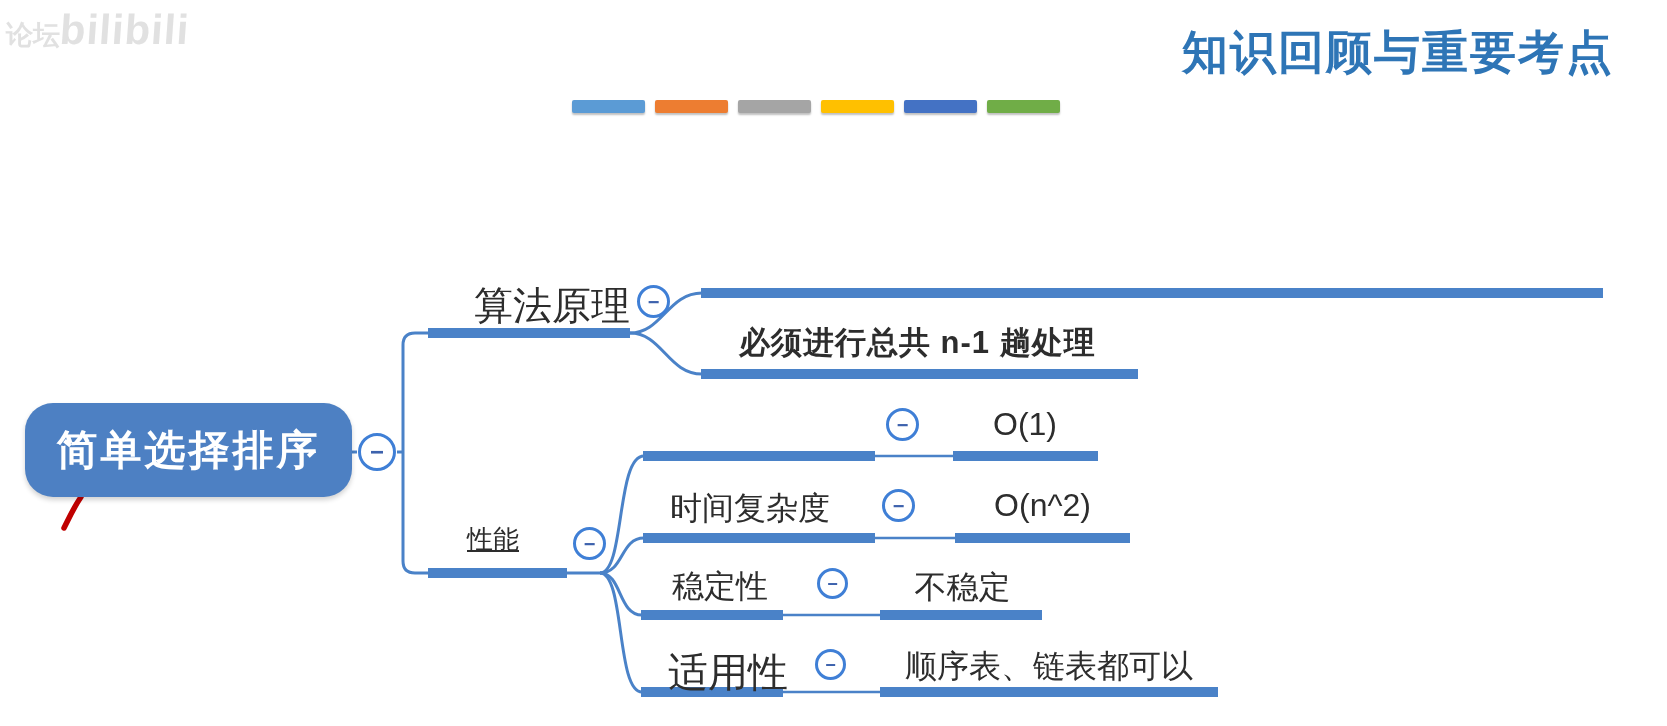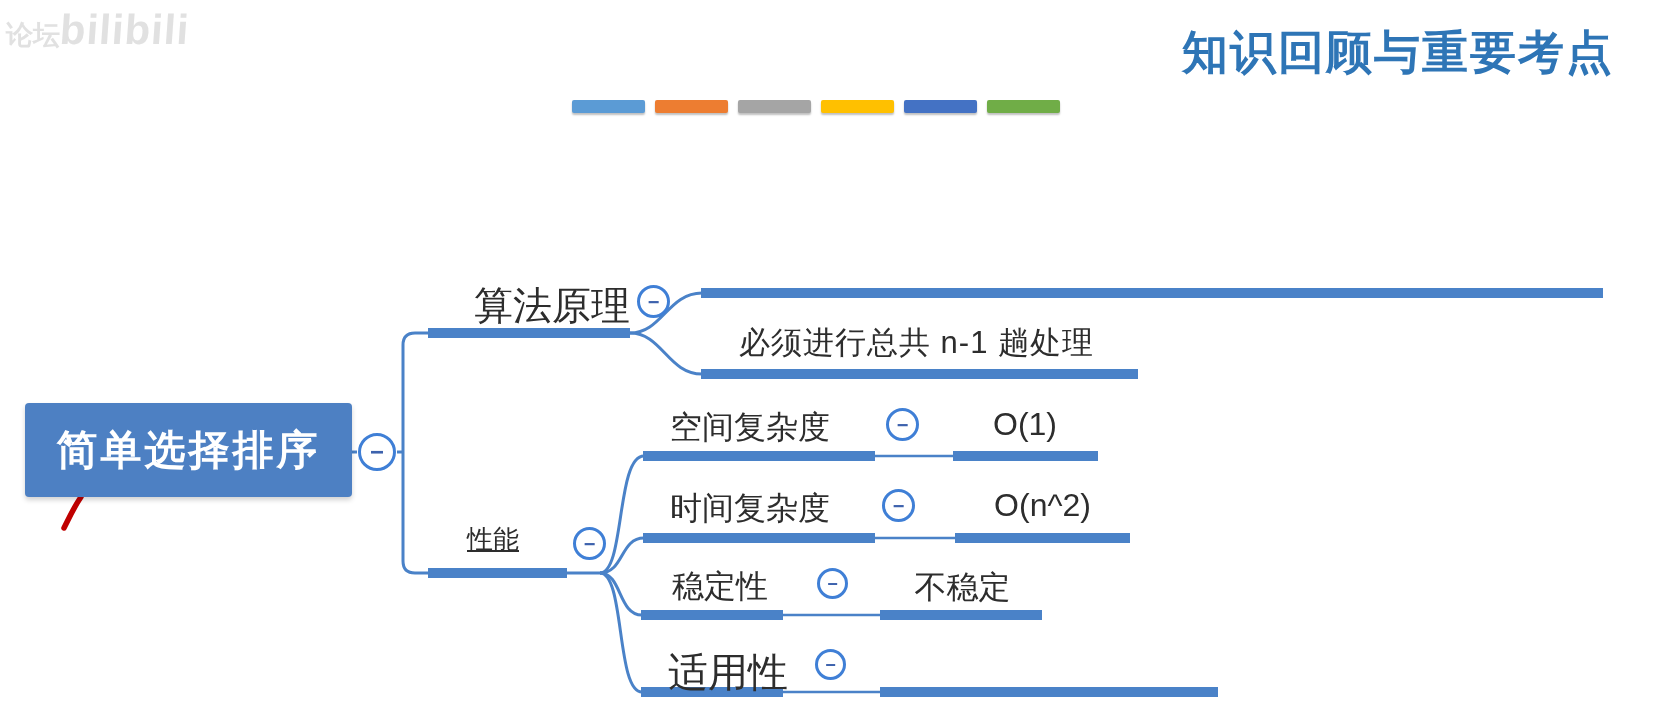--- a/index.html
+++ b/index.html
@@ -22,40 +22,40 @@
   .divider{position:absolute;left:572px;top:100px;display:flex;gap:10px;}
   .dash{width:73px;height:13px;border-radius:2px;box-shadow:0 2px 2px rgba(0,0,0,.25);}
 
   svg.lines{position:absolute;left:0;top:0;}
   .thin{fill:none;stroke:var(--line_blue);stroke-width:3px;}
   .thin2{fill:none;stroke:var(--line_blue);stroke-width:2.5px;}
   .bar{fill:none;stroke:var(--line_blue);stroke-width:10px;}
   .pen{fill:none;stroke:var(--annotation_red);stroke-width:5.5px;stroke-linecap:round;}
 
   .root-node{position:absolute;left:25px;top:403px;width:327px;height:94px;
-    background:var(--node_fill);border-radius:4px;display:flex;align-items:center;justify-content:center;
+    background:var(--node_fill);border-radius:28px;display:flex;align-items:center;justify-content:center;
     color:var(--node_text);font-size:41px;font-weight:bold;letter-spacing:3px;
     box-shadow:0 3px 5px rgba(0,0,0,.18);}
 
   .collapse{position:absolute;background:#fff;border:3px solid var(--circle_border);border-radius:50%;
     display:flex;align-items:center;justify-content:center;color:var(--minus_color);
     font-weight:bold;line-height:1;cursor:pointer;}
   .c-root {left:358px;top:433px;width:32px;height:32px;font-size:24px;}
   .c-algo {left:637px;top:285px;width:27px;height:27px;font-size:20px;}
   .c-perf {left:573px;top:527px;width:27px;height:27px;font-size:20px;}
   .c-space{left:886px;top:408px;width:27px;height:27px;font-size:20px;}
   .c-time {left:882px;top:489px;width:27px;height:27px;font-size:20px;}
   .c-stab {left:817px;top:568px;width:25px;height:25px;font-size:18px;}
   .c-appl {left:815px;top:649px;width:25px;height:25px;font-size:18px;}
 
   .t{position:absolute;color:var(--text_dark);white-space:nowrap;}
   .lbl-algo {left:428px;top:279px;width:202px;text-align:right;font-size:39px;}
   .lbl-perf {left:428px;top:522px;width:130px;text-align:center;font-size:26px;text-decoration:underline;}
   .leaf1    {left:711px;top:243px;font-size:31px;letter-spacing:1px;}
-  .leaf2    {left:739px;top:322px;font-size:31px;letter-spacing:1px;}
+  .leaf2    {left:739px;top:322px;font-size:31px;letter-spacing:1px;font-weight:bold;}
   .lbl-space{left:670px;top:406px;font-size:32px;}
   .val-space{left:950px;top:406px;width:150px;text-align:center;font-size:32px;}
   .lbl-time {left:670px;top:487px;font-size:32px;}
   .val-time {left:950px;top:487px;width:185px;text-align:center;font-size:32px;}
   .lbl-stab {left:672px;top:565px;font-size:32px;}
   .val-stab {left:880px;top:566px;width:165px;text-align:center;font-size:32px;}
   .lbl-appl {left:668px;top:645px;font-size:40px;}
   .val-appl {left:905px;top:645px;font-size:32px;}
 </style>
 </head>
@@ -137,21 +137,21 @@
     <span>−</span>
   </div>
   <div class="collapse c-appl">
     <span>−</span>
   </div>
 
   <div class="t lbl-algo">算法原理</div>
   <div class="t leaf2">必须进行总共 n-1 趟处理</div>
 
   <div class="t lbl-perf">性能</div>
-  <div class="t lbl-space">空间复杂度</div>
   <div class="t val-space">O(1)</div>
   <div class="t lbl-time">时间复杂度</div>
   <div class="t val-time">O(n^2)</div>
   <div class="t lbl-stab">稳定性</div>
   <div class="t val-stab">不稳定</div>
   <div class="t lbl-appl">适用性</div>
+  <div class="t val-appl">顺序表、链表都可以</div>
 
 </div>
 
 </body></html>

